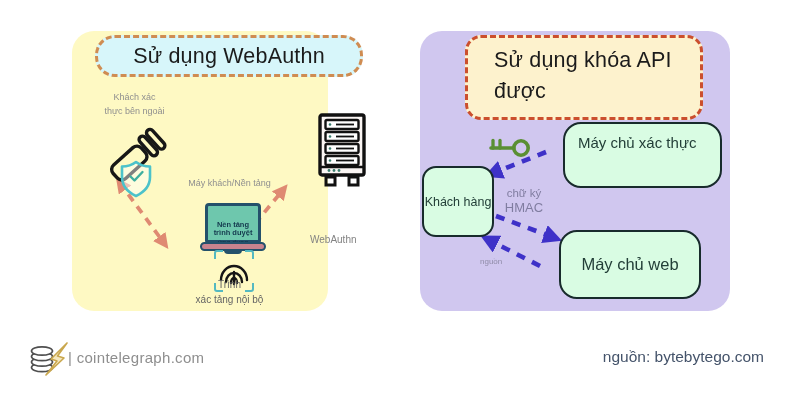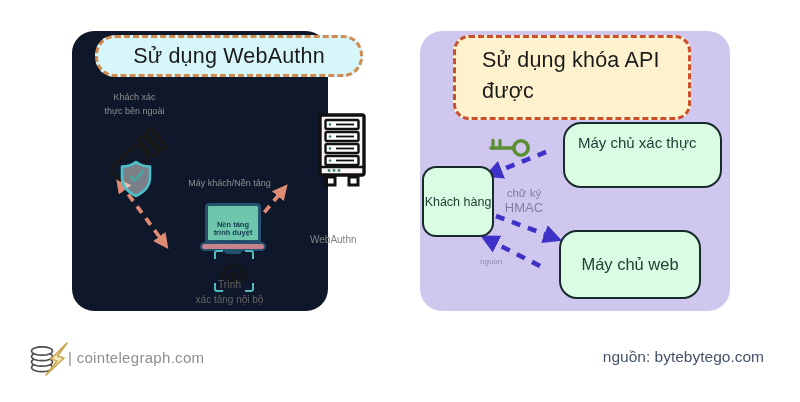--- a/index.html
+++ b/index.html
@@ -1,30 +1,30 @@
 <!DOCTYPE html>
 <html><head>
 <meta charset="utf-8">
 <style>
   * { margin:0; padding:0; box-sizing:border-box; }
   html,body { background:#ffffff; }
   body { width:800px; height:402px; font-family:"Liberation Sans", sans-serif; }
   .canvas { position:relative; width:800px; height:402px; background:#ffffff; overflow:hidden; }
 
   .panel { position:absolute; top:31px; height:280px; border-radius:22px; }
-  .panel-left  { left:72px;  width:256px; background:#0f172a; }
+  .panel-left  { left:72px;  width:256px; background:#fef9c3; }
   .panel-right { left:420px; width:310px; background:#d0c7ef; }
 
   .arrows-layer { position:absolute; inset:0; width:100%; height:100%; }
 
   .title-box { position:absolute; display:flex; align-items:center; justify-content:center;
                color:#1b1b1b; font-size:21.5px; letter-spacing:0.2px; }
   .title-left { left:23px; top:4px; width:268px; height:42px;
                 background:#d7f6fa; border:3px dashed #cf8c52; border-radius:20px; }
-  .title-right { left:33px; top:4px; width:238px; background:#fdf2cd;
+  .title-right { left:45px; top:4px; width:238px; background:#fdf2cd;
                  border:3px dashed #cb4f2d; border-radius:16px;
                  display:block; padding:7px 8px 10px 26px; line-height:1.45; }
 
   .small-label { position:absolute; color:#8f8f8f; font-size:9px; line-height:1.55; text-align:center; }
   .ext-label { left:10px; top:60px; width:105px; }
   .client-platform-label { left:100px; top:146px; width:115px; }
   .internal-label { left:95px; top:246px; width:125px; font-size:10px; color:#646464; line-height:1.5; }
   .webauthn-label { left:238px; top:201px; width:70px; text-align:left; font-size:10px; color:#838383; }
 
   .icon { position:absolute; }

